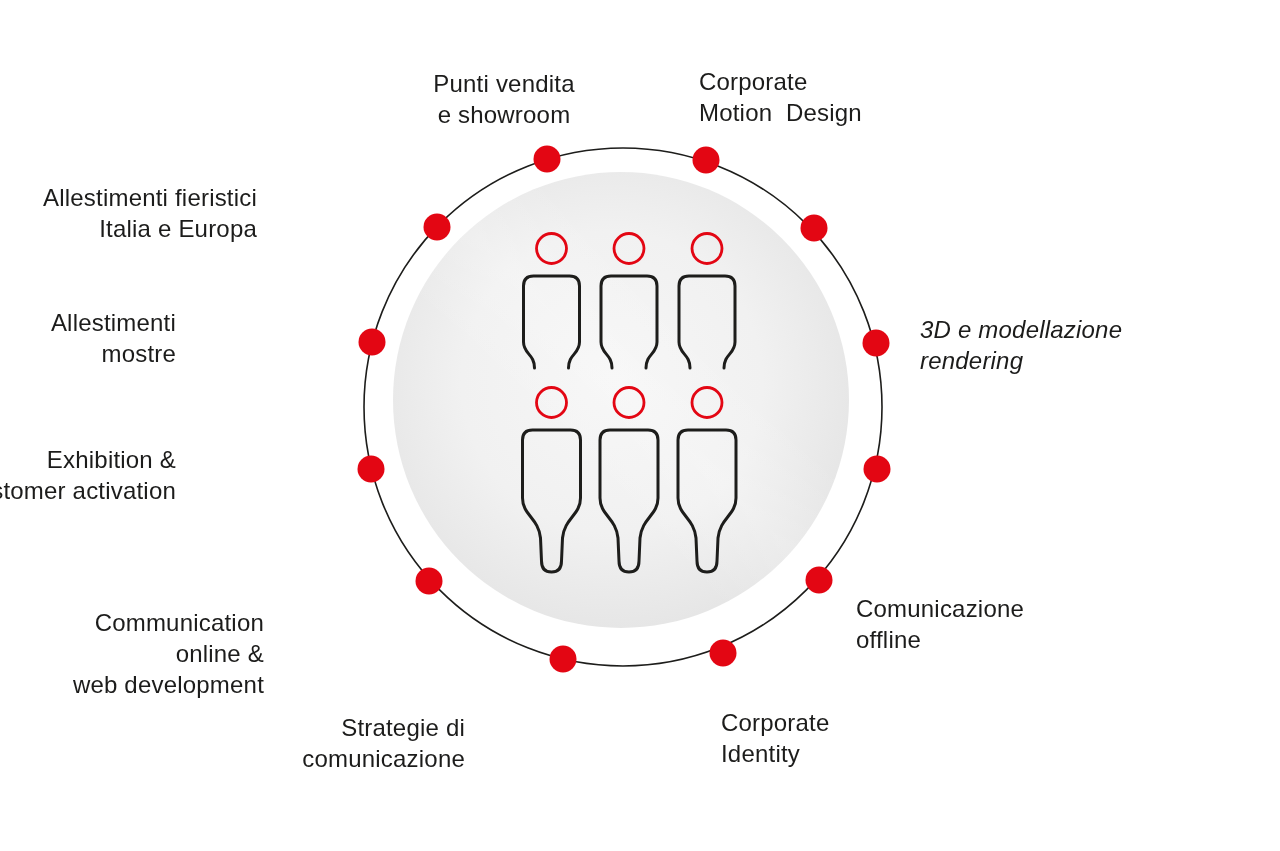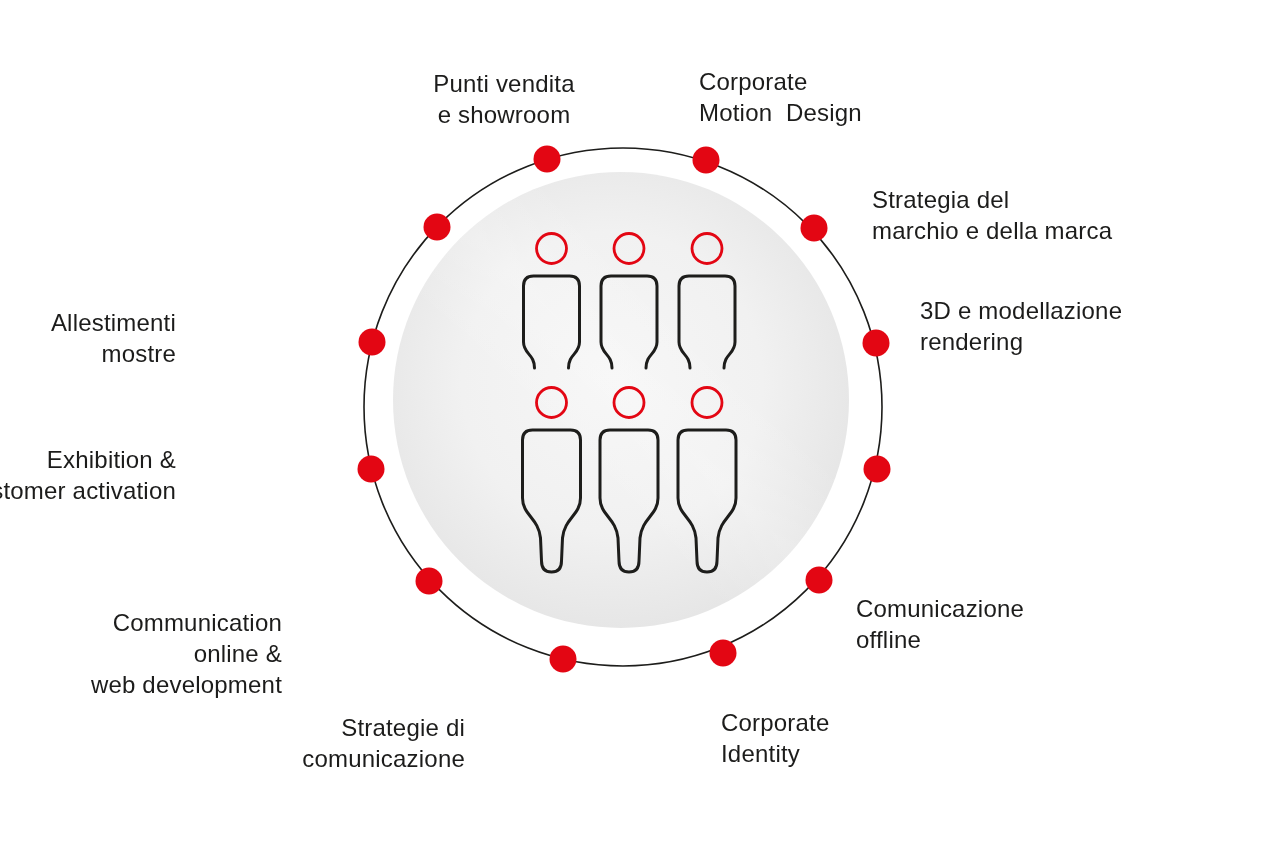--- a/index.html
+++ b/index.html
@@ -18,26 +18,26 @@
     color:#1c1c1b;
     white-space:pre;
     letter-spacing:0.2px;
   }
   .align-r{text-align:right;}
   .align-c{text-align:center;transform:translateX(-50%);}
   
   .l-punti        {left:504px; top:68px;}
   .l-motion       {left:699px; top:66px;}
   .l-strategia    {left:872px; top:184px;}
-  .l-3d           {left:920px; top:295px;}
+  .l-3d           {left:920px; top:314px;font-style:italic;}
   .l-interactive  {left:928px; top:446px;}
   .l-offline      {left:856px; top:593px;}
   .l-identity     {left:721px; top:707px;}
   .l-strategie    {right:669px; top:712px;margin-left:32px;}
-  .l-communication{right:852px; top:607px;}
+  .l-communication{right:870px; top:607px;}
   .l-exhibition   {right:958px; top:444px;}
   .l-mostre       {right:958px; top:307px;}
   .l-fieristici   {right:877px; top:182px;}
 </style>
 </head>
 <body>
 
 <div class="stage">
 
   <svg class="diagram-svg" width="1280" height="851" viewBox="0 0 1280 851">
@@ -102,31 +102,31 @@
         <circle cx="707" cy="402.5" r="15" fill="none" stroke="#e30613" stroke-width="2.8"></circle>
         <use href="#person-full" x="707" y="430"></use>
       </g>
     </g>
   </svg>
 
   <div class="lab align-c l-punti">Punti vendita
 e showroom</div>
   <div class="lab l-motion">Corporate
 Motion  Design</div>
-  <div class="lab l-strategia">Strategia del
-marchio e della marca</div>
   <div class="lab l-3d">3D e modellazione
 rendering</div>
   <div class="lab l-offline">Comunicazione
 offline</div>
   <div class="lab l-identity">Corporate
 Identity</div>
   <div class="lab align-r l-strategie">Strategie di
 comunicazione</div>
   <div class="lab align-r l-communication">Communication
 online &amp;
 web development</div>
   <div class="lab align-r l-exhibition">Exhibition &amp;
 customer activation</div>
   <div class="lab align-r l-mostre">Allestimenti
 mostre</div>
+  <div class="lab align-r l-fieristici">Allestimenti fieristici
+Italia e Europa</div>
 
 </div>
 
 </body></html>

